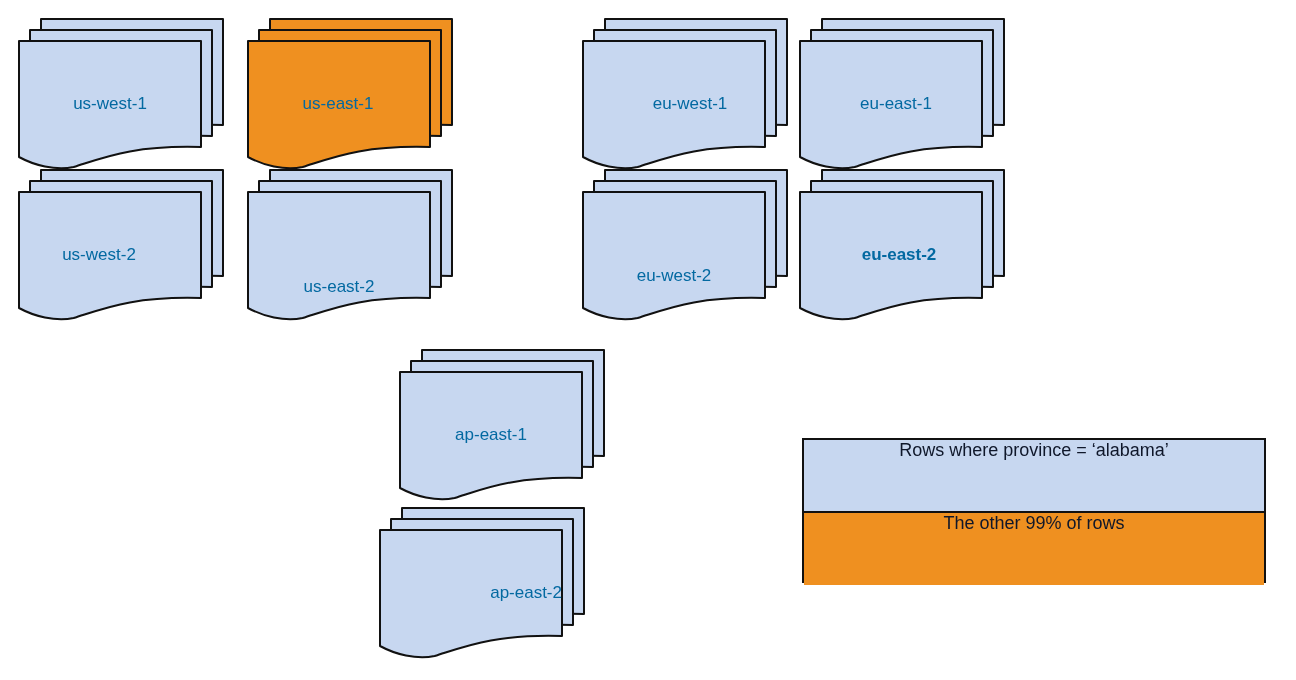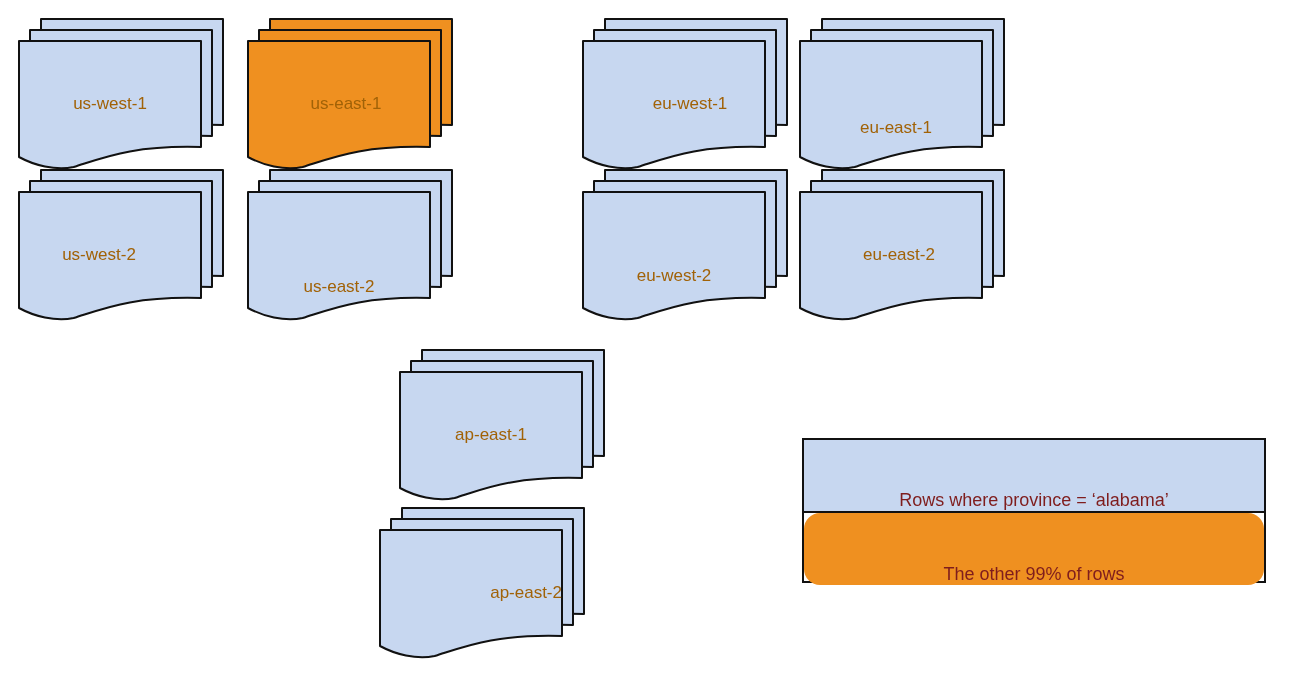--- a/index.html
+++ b/index.html
@@ -26,80 +26,79 @@
 
   .stack-svg {
     position: absolute;
     overflow: visible;
   }
 
   .stack-label {
     position: absolute;
     font-family: "Liberation Sans", sans-serif;
     font-size: 17px;
-    color: #a16207;
+    color: #0369a1;
     white-space: nowrap;
     text-align: center;
     line-height: 1;
     user-select: none;
   }
 
   .legend {
     position: absolute;
     border: 2px solid #111111;
     box-sizing: border-box;
     background: #ffffff;
   }
   .legend-row {
     box-sizing: border-box;
     display: flex;
-    align-items: flex-end;
+    align-items: flex-start;
     justify-content: center;
     font-family: "Liberation Sans", sans-serif;
     font-size: 18px;
-    color: #7f1d1d;
+    color: #0f172a;
     white-space: nowrap;
   }
   .legend-row-blue {
     background: #c7d7f0;
     border-bottom: 2px solid #111111;
   }
   .legend-row-orange {
     background: #ef9020;
-    border-radius: 16px;
   }
 </style>
 </head>
 <body>
 
 <div id="diagram-canvas">
     <svg class="stack-svg" width="210" height="156" style="left: 19px; top: 19px;">
       <path d="M 0 0 L 182 0 L 182 106 C 112.84 104 83.72 117 54.6 126 C 36.4 130 14.56 124 0 116 Z" transform="translate(22,0)" fill="#c7d7f0" stroke="#111111" stroke-width="2" stroke-linejoin="round"></path>
       <path d="M 0 0 L 182 0 L 182 106 C 112.84 104 83.72 117 54.6 126 C 36.4 130 14.56 124 0 116 Z" transform="translate(11,11)" fill="#c7d7f0" stroke="#111111" stroke-width="2" stroke-linejoin="round"></path>
       <path d="M 0 0 L 182 0 L 182 106 C 112.84 104 83.72 117 54.6 126 C 36.4 130 14.56 124 0 116 Z" transform="translate(0,22)" fill="#c7d7f0" stroke="#111111" stroke-width="2" stroke-linejoin="round"></path>
     </svg>
     <div class="stack-label" style="left: 19px; top: 94.76px; width: 182px;">us-west-1</div>
     <svg class="stack-svg" width="210" height="156" style="left: 248px; top: 19px;">
       <path d="M 0 0 L 182 0 L 182 106 C 112.84 104 83.72 117 54.6 126 C 36.4 130 14.56 124 0 116 Z" transform="translate(22,0)" fill="#ef9020" stroke="#111111" stroke-width="2" stroke-linejoin="round"></path>
       <path d="M 0 0 L 182 0 L 182 106 C 112.84 104 83.72 117 54.6 126 C 36.4 130 14.56 124 0 116 Z" transform="translate(11,11)" fill="#ef9020" stroke="#111111" stroke-width="2" stroke-linejoin="round"></path>
       <path d="M 0 0 L 182 0 L 182 106 C 112.84 104 83.72 117 54.6 126 C 36.4 130 14.56 124 0 116 Z" transform="translate(0,22)" fill="#ef9020" stroke="#111111" stroke-width="2" stroke-linejoin="round"></path>
     </svg>
-    <div class="stack-label" style="left: 248px; top: 94.76px; width: 180px; padding-left: 8px;">us-east-1</div>
+    <div class="stack-label" style="left: 248px; top: 94.76px; width: 180px;">us-east-1</div>
     <svg class="stack-svg" width="210" height="156" style="left: 583px; top: 19px;">
       <path d="M 0 0 L 182 0 L 182 106 C 112.84 104 83.72 117 54.6 126 C 36.4 130 14.56 124 0 116 Z" transform="translate(22,0)" fill="#c7d7f0" stroke="#111111" stroke-width="2" stroke-linejoin="round"></path>
       <path d="M 0 0 L 182 0 L 182 106 C 112.84 104 83.72 117 54.6 126 C 36.4 130 14.56 124 0 116 Z" transform="translate(11,11)" fill="#c7d7f0" stroke="#111111" stroke-width="2" stroke-linejoin="round"></path>
       <path d="M 0 0 L 182 0 L 182 106 C 112.84 104 83.72 117 54.6 126 C 36.4 130 14.56 124 0 116 Z" transform="translate(0,22)" fill="#c7d7f0" stroke="#111111" stroke-width="2" stroke-linejoin="round"></path>
     </svg>
     <div class="stack-label" style="left: 583px; top: 94.76px; width: 214px;">eu-west-1</div>
     <svg class="stack-svg" width="210" height="156" style="left: 800px; top: 19px;">
       <path d="M 0 0 L 182 0 L 182 106 C 112.84 104 83.72 117 54.6 126 C 36.4 130 14.56 124 0 116 Z" transform="translate(22,0)" fill="#c7d7f0" stroke="#111111" stroke-width="2" stroke-linejoin="round"></path>
       <path d="M 0 0 L 182 0 L 182 106 C 112.84 104 83.72 117 54.6 126 C 36.4 130 14.56 124 0 116 Z" transform="translate(11,11)" fill="#c7d7f0" stroke="#111111" stroke-width="2" stroke-linejoin="round"></path>
       <path d="M 0 0 L 182 0 L 182 106 C 112.84 104 83.72 117 54.6 126 C 36.4 130 14.56 124 0 116 Z" transform="translate(0,22)" fill="#c7d7f0" stroke="#111111" stroke-width="2" stroke-linejoin="round"></path>
     </svg>
-    <div class="stack-label" style="left: 800px; top: 94.76px; width: 192px; margin-top: 24px;">eu-east-1</div>
+    <div class="stack-label" style="left: 800px; top: 94.76px; width: 192px;">eu-east-1</div>
     <svg class="stack-svg" width="210" height="156" style="left: 19px; top: 170px;">
       <path d="M 0 0 L 182 0 L 182 106 C 112.84 104 83.72 117 54.6 126 C 36.4 130 14.56 124 0 116 Z" transform="translate(22,0)" fill="#c7d7f0" stroke="#111111" stroke-width="2" stroke-linejoin="round"></path>
       <path d="M 0 0 L 182 0 L 182 106 C 112.84 104 83.72 117 54.6 126 C 36.4 130 14.56 124 0 116 Z" transform="translate(11,11)" fill="#c7d7f0" stroke="#111111" stroke-width="2" stroke-linejoin="round"></path>
       <path d="M 0 0 L 182 0 L 182 106 C 112.84 104 83.72 117 54.6 126 C 36.4 130 14.56 124 0 116 Z" transform="translate(0,22)" fill="#c7d7f0" stroke="#111111" stroke-width="2" stroke-linejoin="round"></path>
     </svg>
     <div class="stack-label" style="left: 19px; top: 245.76px; width: 160px;">us-west-2</div>
     <svg class="stack-svg" width="210" height="156" style="left: 248px; top: 170px;">
       <path d="M 0 0 L 182 0 L 182 106 C 112.84 104 83.72 117 54.6 126 C 36.4 130 14.56 124 0 116 Z" transform="translate(22,0)" fill="#c7d7f0" stroke="#111111" stroke-width="2" stroke-linejoin="round"></path>
       <path d="M 0 0 L 182 0 L 182 106 C 112.84 104 83.72 117 54.6 126 C 36.4 130 14.56 124 0 116 Z" transform="translate(11,11)" fill="#c7d7f0" stroke="#111111" stroke-width="2" stroke-linejoin="round"></path>
       <path d="M 0 0 L 182 0 L 182 106 C 112.84 104 83.72 117 54.6 126 C 36.4 130 14.56 124 0 116 Z" transform="translate(0,22)" fill="#c7d7f0" stroke="#111111" stroke-width="2" stroke-linejoin="round"></path>
@@ -109,21 +108,21 @@
       <path d="M 0 0 L 182 0 L 182 106 C 112.84 104 83.72 117 54.6 126 C 36.4 130 14.56 124 0 116 Z" transform="translate(22,0)" fill="#c7d7f0" stroke="#111111" stroke-width="2" stroke-linejoin="round"></path>
       <path d="M 0 0 L 182 0 L 182 106 C 112.84 104 83.72 117 54.6 126 C 36.4 130 14.56 124 0 116 Z" transform="translate(11,11)" fill="#c7d7f0" stroke="#111111" stroke-width="2" stroke-linejoin="round"></path>
       <path d="M 0 0 L 182 0 L 182 106 C 112.84 104 83.72 117 54.6 126 C 36.4 130 14.56 124 0 116 Z" transform="translate(0,22)" fill="#c7d7f0" stroke="#111111" stroke-width="2" stroke-linejoin="round"></path>
     </svg>
     <div class="stack-label" style="left: 583px; top: 245.76px; width: 182px; margin-top: 21px;">eu-west-2</div>
     <svg class="stack-svg" width="210" height="156" style="left: 800px; top: 170px;">
       <path d="M 0 0 L 182 0 L 182 106 C 112.84 104 83.72 117 54.6 126 C 36.4 130 14.56 124 0 116 Z" transform="translate(22,0)" fill="#c7d7f0" stroke="#111111" stroke-width="2" stroke-linejoin="round"></path>
       <path d="M 0 0 L 182 0 L 182 106 C 112.84 104 83.72 117 54.6 126 C 36.4 130 14.56 124 0 116 Z" transform="translate(11,11)" fill="#c7d7f0" stroke="#111111" stroke-width="2" stroke-linejoin="round"></path>
       <path d="M 0 0 L 182 0 L 182 106 C 112.84 104 83.72 117 54.6 126 C 36.4 130 14.56 124 0 116 Z" transform="translate(0,22)" fill="#c7d7f0" stroke="#111111" stroke-width="2" stroke-linejoin="round"></path>
     </svg>
-    <div class="stack-label" style="left: 800px; top: 245.76px; width: 198px;">eu-east-2</div>
+    <div class="stack-label" style="left: 800px; top: 245.76px; width: 198px; font-weight: bold;">eu-east-2</div>
     <svg class="stack-svg" width="210" height="156" style="left: 400px; top: 350px;">
       <path d="M 0 0 L 182 0 L 182 106 C 112.84 104 83.72 117 54.6 126 C 36.4 130 14.56 124 0 116 Z" transform="translate(22,0)" fill="#c7d7f0" stroke="#111111" stroke-width="2" stroke-linejoin="round"></path>
       <path d="M 0 0 L 182 0 L 182 106 C 112.84 104 83.72 117 54.6 126 C 36.4 130 14.56 124 0 116 Z" transform="translate(11,11)" fill="#c7d7f0" stroke="#111111" stroke-width="2" stroke-linejoin="round"></path>
       <path d="M 0 0 L 182 0 L 182 106 C 112.84 104 83.72 117 54.6 126 C 36.4 130 14.56 124 0 116 Z" transform="translate(0,22)" fill="#c7d7f0" stroke="#111111" stroke-width="2" stroke-linejoin="round"></path>
     </svg>
     <div class="stack-label" style="left: 400px; top: 425.76px; width: 182px;">ap-east-1</div>
     <svg class="stack-svg" width="210" height="156" style="left: 380px; top: 508px;">
       <path d="M 0 0 L 182 0 L 182 106 C 112.84 104 83.72 117 54.6 126 C 36.4 130 14.56 124 0 116 Z" transform="translate(22,0)" fill="#c7d7f0" stroke="#111111" stroke-width="2" stroke-linejoin="round"></path>
       <path d="M 0 0 L 182 0 L 182 106 C 112.84 104 83.72 117 54.6 126 C 36.4 130 14.56 124 0 116 Z" transform="translate(11,11)" fill="#c7d7f0" stroke="#111111" stroke-width="2" stroke-linejoin="round"></path>
       <path d="M 0 0 L 182 0 L 182 106 C 112.84 104 83.72 117 54.6 126 C 36.4 130 14.56 124 0 116 Z" transform="translate(0,22)" fill="#c7d7f0" stroke="#111111" stroke-width="2" stroke-linejoin="round"></path>

